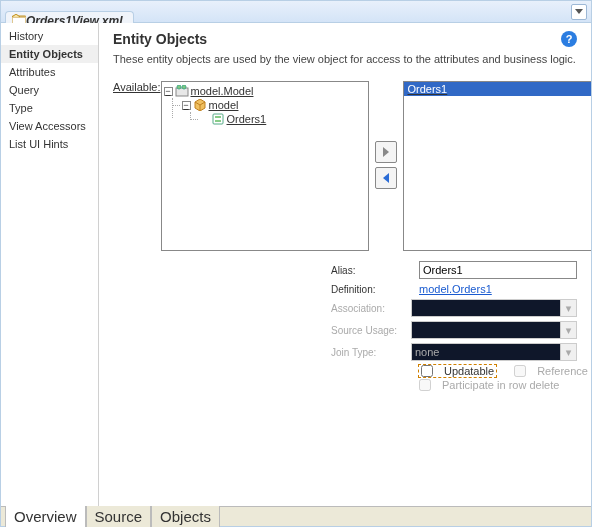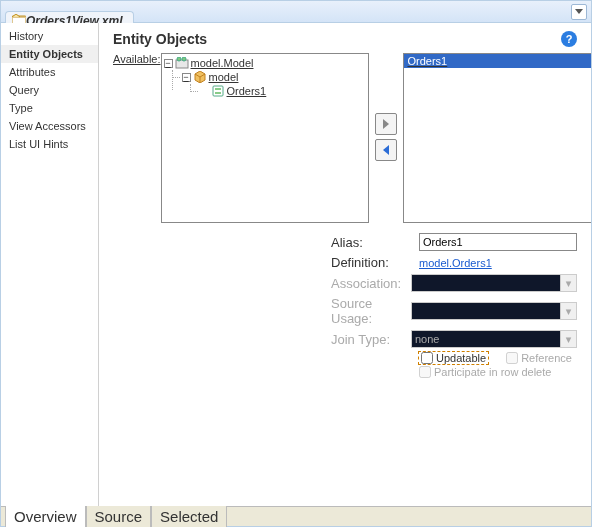--- a/index.html
+++ b/index.html
@@ -29,29 +29,29 @@
 .tree-children::before { content: ""; position: absolute; left: 8px; top: 0; bottom: 8px; border-left: 1px dotted #aaa; }
 .tree-leaf { position: relative; }
 .tree-leaf::before { content: ""; position: absolute; left: -10px; top: 50%; width: 8px; border-top: 1px dotted #aaa; }
 .expander { width: 9px; height: 9px; border: 1px solid #888; font-size: 9px; line-height: 7px; text-align: center; cursor: pointer; background: #fff; }
 .selected-item { background: #3169c6; color: #fff; padding: 1px 4px; }
 .shuttle-btns { display: flex; flex-direction: column; gap: 4px; margin-top: 60px; }
 .shuttle-btn { width: 22px; height: 22px; border: 1px solid #888; background: #f4f4f4; display: flex; align-items: center; justify-content: center; cursor: pointer; border-radius: 2px; }
 .subtypes-btn { border: 1px solid #888; background: #f4f4f4; padding: 2px 8px; cursor: pointer; font-size: 11px; }
 .form { margin-top: 10px; margin-left: 218px; }
 .form-row { display: flex; align-items: center; margin-bottom: 4px; gap: 6px; }
-.form-label { width: 82px; font-size: 13px; }
+.form-label { width: 82px; font-size: 10px; }
 .form-label.disabled { color: #aaa; }
 .form-input { flex: 1; border: 1px solid #888; padding: 1px 3px; font-size: 11px; height: 18px; }
 .form-input.disabled { background: #0f172a; border-color: #ccc; color: #aaa; }
 .link-val { color: #1a5bd0; text-decoration: underline; cursor: pointer; }
 .combo { display: flex; }
 .combo-arrow { width: 16px; border: 1px solid #ccc; border-left: none; background: #f0f0f0; display: flex; align-items: center; justify-content: center; color: #aaa; }
 .check-row { margin-left: 88px; display: flex; gap: 18px; margin-top: 2px; }
-.check { display: flex; align-items: center; gap: 3px; font-size: 11px; }
+.check { display: flex; align-items: center; gap: 11px; font-size: 11px; }
 .check input { width: 12px; height: 12px; }
 .check.highlight { outline: 1px dashed #d08000; padding: 0 2px; }
 .check.disabled { color: #aaa; }
 .bottom-tabs { height: 20px; background: #ece9d8; border-top: 1px solid #bbb; display: flex; align-items: center; padding-left: 4px; gap: 0; }
 .bottom-tab { padding: 2px 8px; border: 1px solid #bbb; border-top: none; background: #ece9d8; font-size: 15px; cursor: pointer; }
 .bottom-tab.active { background: #fff; }
 svg { display: block; }
 </style>
 </head>
 <body>
@@ -86,20 +86,21 @@
       <div class="sidebar-item">View Accessors</div>
       <div class="sidebar-item">List UI Hints</div>
     </div>
 
     <div class="main">
       <div class="heading">
         <span>Entity Objects</span>
         <div class="spacer"></div>
         <div class="help-icon">?</div>
       </div>
+      <div class="desc">These entity objects are used by the view object for access to the attributes and business logic.</div>
 
       <div class="lists-row">
         <div class="list-col">
           <div class="list-label">Available:</div>
           <div class="listbox">
             <div class="tree">
               <div class="tree-node">
                 <div class="expander">−</div>
                 <span>
                   <svg width="14" height="12" viewBox="0 0 14 12">
@@ -205,15 +206,15 @@
               <span>Participate in row delete</span>
           </label>
         </div>
       </div>
     </div>
   </div>
 
   <div class="bottom-tabs">
     <div class="bottom-tab active">Overview</div>
     <div class="bottom-tab">Source</div>
-    <div class="bottom-tab">Selected</div>
+    <div class="bottom-tab">Objects</div>
   </div>
 </div>
 
 </body></html>

